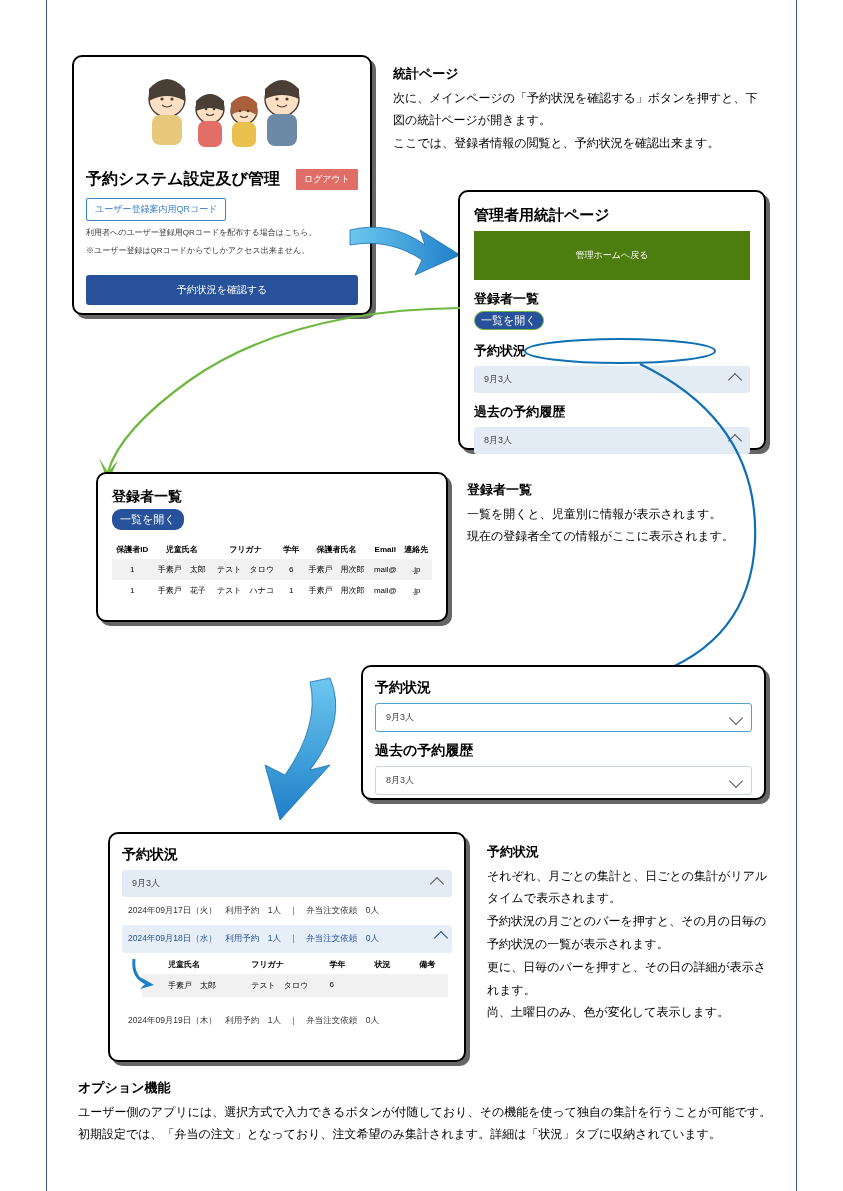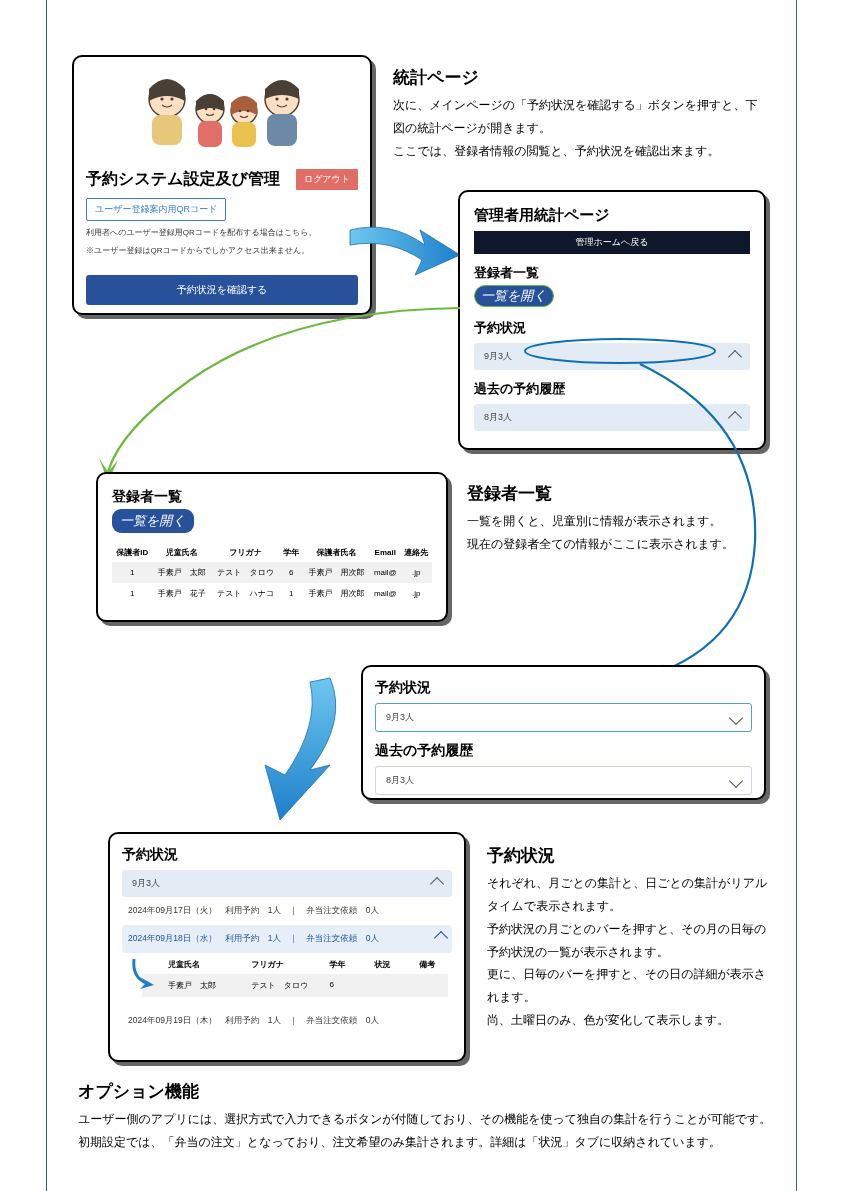--- a/index.html
+++ b/index.html
@@ -9,41 +9,41 @@
   .panel { position: absolute; background: #fff; border: 2.5px solid #000; border-radius: 10px; box-shadow: 4px 4px 0 rgba(0,0,0,0.6); }
   .p1 { left: 72px; top: 55px; width: 300px; height: 260px; padding: 12px; }
   .p1 .illust { width: 100%; height: 90px; display:flex; justify-content:center; align-items:flex-end; }
   .p1 h2 { font-size: 16px; font-weight: 700; margin-top: 10px; display:inline-block; }
   .p1 .logout { float:right; background:#e06d66; color:#fff; font-size:9px; padding:4px 8px; border-radius:1px; margin-top:10px; }
   .p1 .qrbtn { display:inline-block; border:1px solid #3b7fc4; color:#3b7fc4; font-size:9px; padding:4px 8px; border-radius:2px; margin-top:8px; }
   .p1 .note { font-size:8px; color:#333; margin-top:6px; line-height:1.5; }
   .p1 .mainbtn { width:100%; background:#27519a; color:#fff; font-size:10px; text-align:center; padding:8px 0; border-radius:3px; margin-top:18px; }
   .p2 { left: 458px; top: 190px; width: 308px; height: 260px; padding: 14px; }
   .p2 h3 { font-size: 15px; font-weight: 700; }
-  .p2 .homebtn { width:100%; background:#0f172a; color:#fff; font-size:9px; text-align:center; padding:5px 0; margin-top:6px; }
+  .p2 .homebtn { width:100%; background:#4d7c0f; color:#fff; font-size:9px; text-align:center; padding:18px 0; margin-top:6px; }
   .sect-h { font-size: 13px; font-weight: 700; margin-top: 10px; }
-  .openbtn { display:inline-block; background:#27519a; color:#fff; font-size:13px; padding:3px 8px; border-radius:9px; margin-top:3px;font-style:italic; }
+  .openbtn { display:inline-block; background:#27519a; color:#fff; font-size:11px; padding:3px 8px; border-radius:9px; margin-top:3px; }
   .circ-sm { border:1.8px solid #6db83f; border-radius:14px; padding:1px 6px; }
   .bar { background:#e3ecf5; color:#444; font-size:9px; padding:7px 10px; margin-top:6px; border-radius:3px; display:flex; justify-content:space-between; align-items:center; }
   .p3 { left: 96px; top: 472px; width: 352px; height: 150px; padding: 14px; }
   .tbl { width:100%; font-size:8px; margin-top:10px; border-collapse:collapse; text-align:center; }
   .tbl th { font-weight:600; padding:4px 2px; }
   .tbl td { padding:5px 2px; }
   .tbl tr.alt td { background:#f1f1f1; }
   .p4 { left: 361px; top: 665px; width: 405px; height: 135px; padding: 12px; }
   .barlight { background:#fff; border:1px solid #ccd4de; color:#444; font-size:9px; padding:7px 10px; margin-top:6px; border-radius:3px; display:flex; justify-content:space-between; align-items:center; }
   .p5 { left: 108px; top: 832px; width: 358px; height: 230px; padding: 12px; }
   .p5 .dayrow { font-size:8.5px; color:#333; padding:8px 6px; }
   .p5 .dayrow.sel { background:#e6eef7; border-radius:4px; color:#1f4f9c; display:flex; justify-content:space-between; }
   .p5 .detail { margin: 6px 4px 10px 20px; }
   .p5 .dh { display:flex; font-size:8px; font-weight:600; gap: 16px; padding-bottom:4px; }
   .p5 .dr { display:flex; font-size:8px; gap: 16px; background:#f1f1f1; padding:6px 0; }
   .p5 .c1{width:70px;} .p5 .c2{width:65px;} .p5 .c3{width:30px;} .p5 .c4{width:30px;} .p5 .c5{width:30px;}
   .txt { position:absolute; font-size:12px; line-height:1.9; color:#000; }
-  .hdr { font-weight:700; font-size:17px; }
+  .hdr { font-weight:700; font-size:13px; }
   .chev { width:10px; height:10px; border-right:1.5px solid #555; border-bottom:1.5px solid #555; display:inline-block; }
   .chev.up { transform: rotate(-135deg); } .chev.down { transform: rotate(45deg); }
   .arrow-line { fill:none; stroke-width:2.2; }
 </style>
 </head>
 <body>
 
 <div class="vline vl-left"></div>
 <div class="vline vl-right"></div>
 

